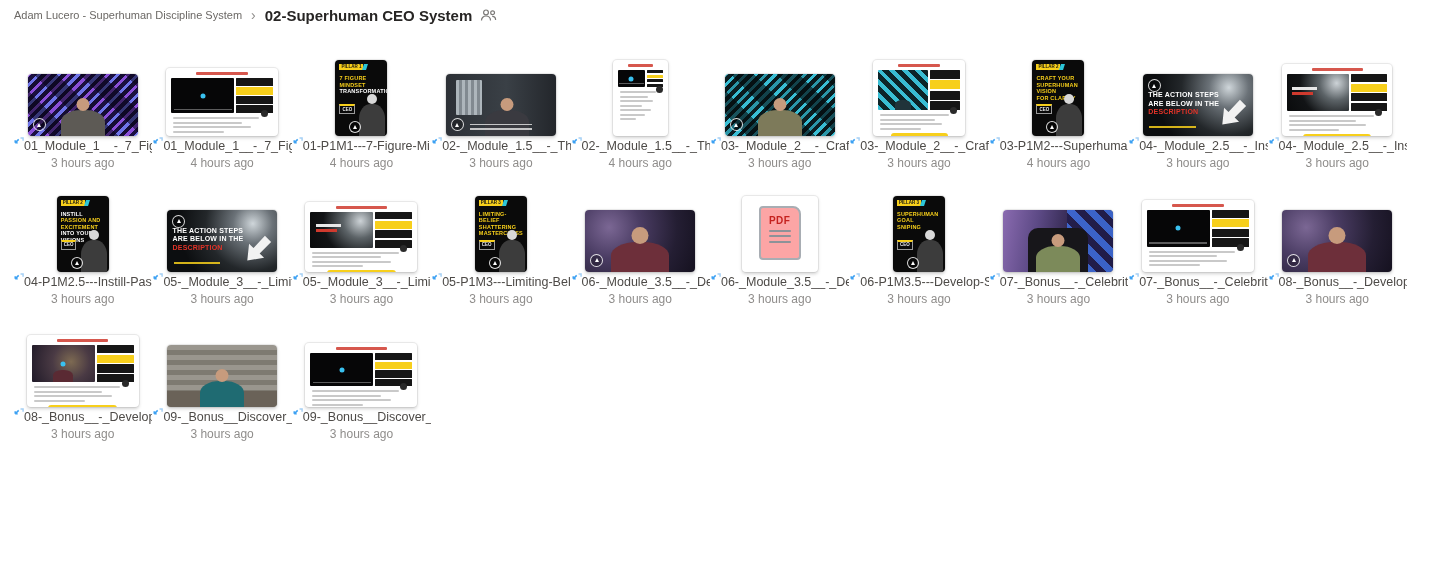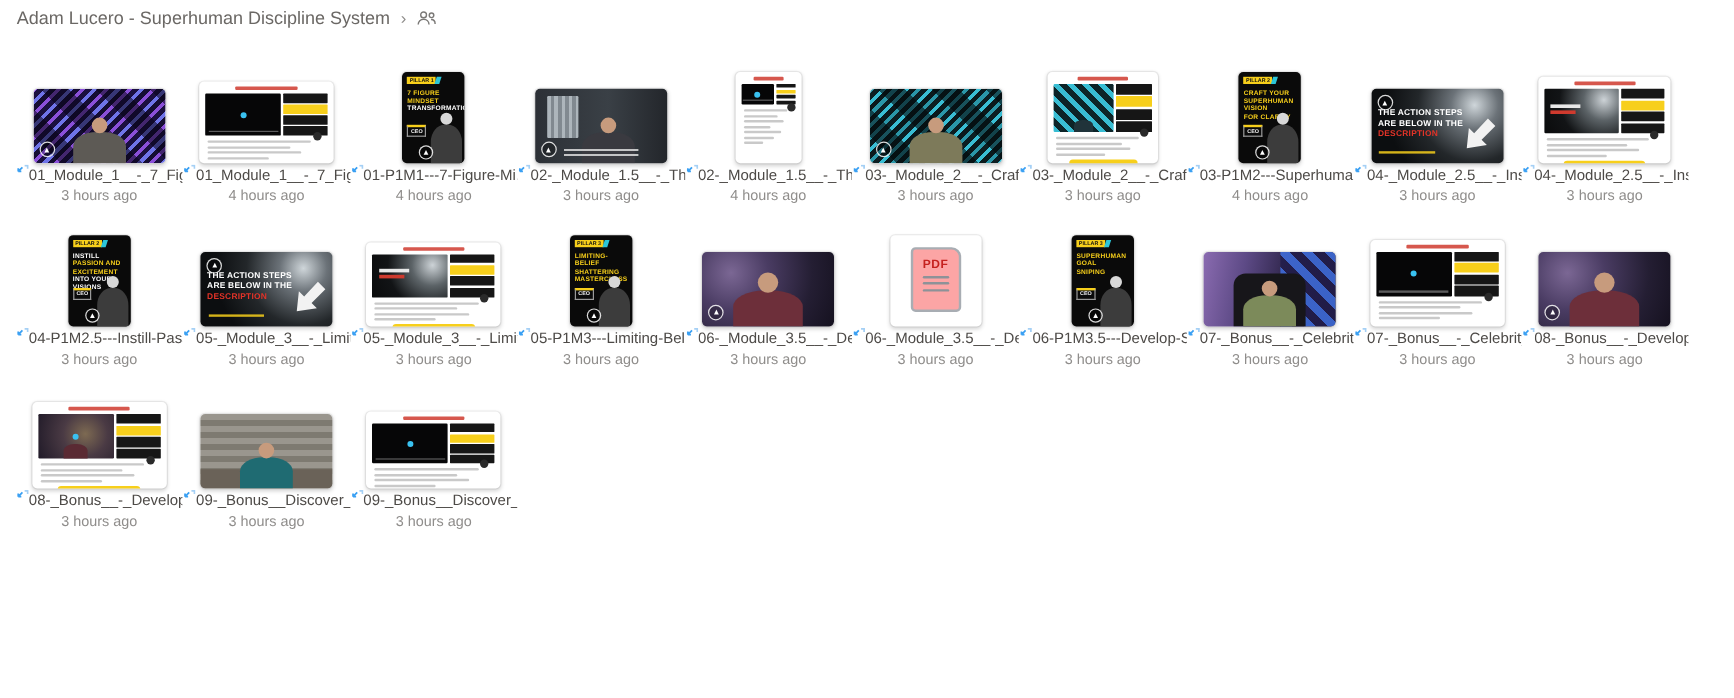--- a/index.html
+++ b/index.html
@@ -3,21 +3,21 @@
 <meta charset="utf-8">
 <style>
   html,body{margin:0;padding:0;}
   body{
     width:1445px;height:582px;position:relative;background:#ffffff;
     font-family:"Liberation Sans",sans-serif;overflow:hidden;
     -webkit-font-smoothing:antialiased;
   }
   
   .breadcrumb{position:absolute;top:3px;left:14px;height:24px;display:flex;align-items:center;gap:9px;}
-  .bc-parent{font-size:15px;color:#6b6865;cursor:pointer;}
+  .bc-parent{font-size:11px;color:#6b6865;cursor:pointer;}
   .bc-sep{font-size:14px;color:#8f8d8b;margin-top:-1px;}
   .bc-current{font-size:15px;font-weight:bold;color:#272524;}
   .bc-people{display:flex;align-items:center;margin-left:-1px;}
   
   .grid{position:absolute;left:13px;top:52px;width:1410px;}
   .row{display:flex;height:135.6px;align-items:flex-start;}
   .tile{width:139.4px;min-width:139.4px;display:flex;flex-direction:column;}
   .thumbzone{height:84px;display:flex;align-items:flex-end;justify-content:center;}
   .thumb{position:relative;overflow:hidden;border-radius:4px;
     box-shadow:0 0 0 1px rgba(0,0,0,.06),0 1.6px 3.6px rgba(0,0,0,.18);}
@@ -115,20 +115,21 @@
   .ln{height:2px;background:#c9c9c9;margin-bottom:2.5px;border-radius:1px;}
   .pg-btn{height:6px;background:#f7cf1b;border-radius:3px;margin:3px auto 0;width:62%;}
   .pg-avatar{position:absolute;right:9%;width:7px;height:7px;border-radius:50%;background:#2a2a2a;}
 </style>
 </head>
 <body>
 
 <div class="breadcrumb">
   <span class="bc-parent">Adam Lucero - Superhuman Discipline System</span>
   <span class="bc-sep">›</span>
+  <span class="bc-current">02-Superhuman CEO System</span>
   <span class="bc-people">
     <svg width="17" height="14" viewBox="0 0 17 14" fill="none" stroke="#7c7a78" stroke-width="1.2">
       <circle cx="6" cy="4.4" r="2.4"></circle>
       <path d="M1.5 12.4c0-2.6 2-4.4 4.5-4.4s4.5 1.8 4.5 4.4"></path>
       <circle cx="12.6" cy="4.8" r="1.9"></circle>
       <path d="M12.2 8.3c2 0 3.4 1.5 3.4 3.6"></path>
     </svg>
   </span>
 </div>
 

